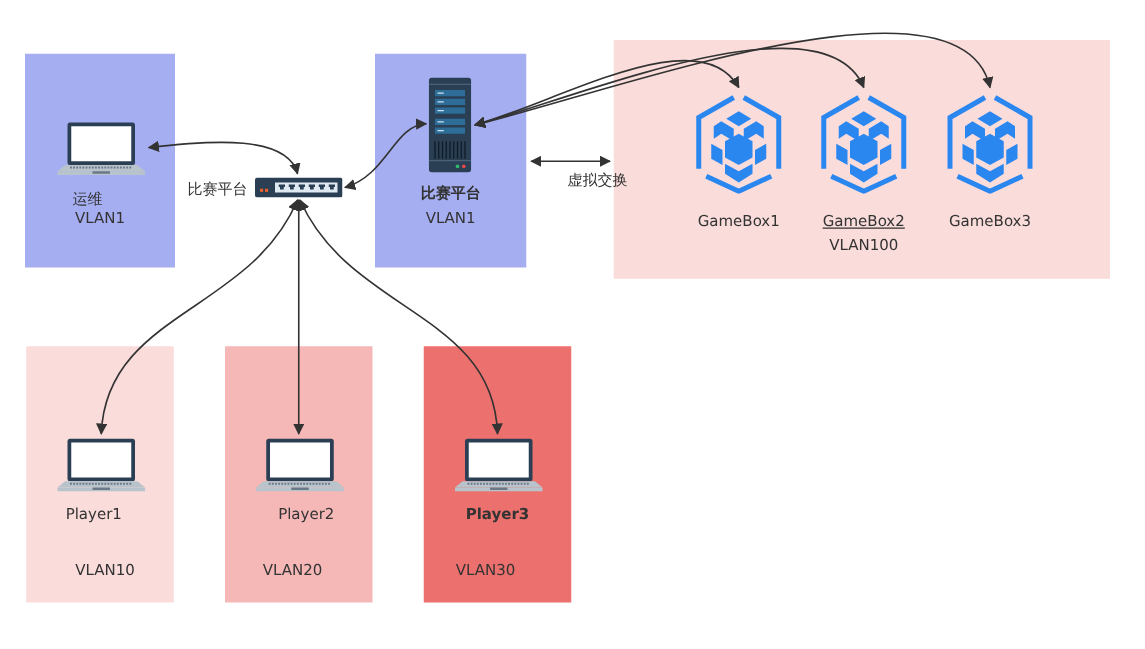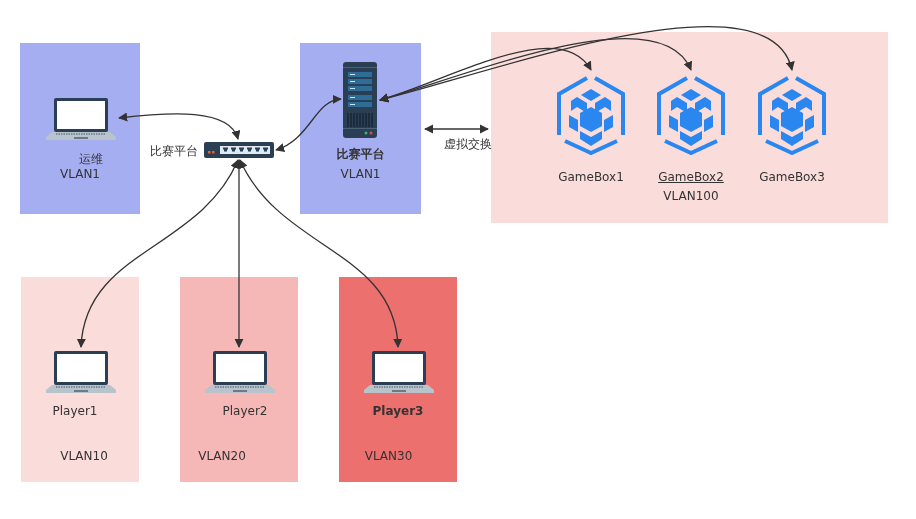--- a/index.html
+++ b/index.html
@@ -154,32 +154,32 @@
     <path d="M380 100 C 450 80, 560 15, 591 70" marker-start="url(#ah)" marker-end="url(#ah)"></path>
     <path d="M380 100 C 470 75, 660 -5, 691 70" marker-start="url(#ah)" marker-end="url(#ah)"></path>
     <path d="M380 100 C 500 70, 770 -30, 792 70" marker-start="url(#ah)" marker-end="url(#ah)"></path>
     <path d="M425 129 L 488 129" marker-start="url(#ah)" marker-end="url(#ah)"></path>
     <path d="M238 160 C 200 250, 85 250, 81 347" marker-start="url(#ah)" marker-end="url(#ah)"></path>
     <path d="M239 160 L 239 347" marker-start="url(#ah)" marker-end="url(#ah)"></path>
     <path d="M240 160 C 280 250, 395 250, 398 347" marker-start="url(#ah)" marker-end="url(#ah)"></path>
   </g>
 </svg>
 
-<div class="lbl" style="left:20px;width:100px;top:151px;margin-left:21px;">运维</div>
+<div class="lbl" style="left:20px;width:100px;top:151px;">运维</div>
 <div class="lbl" style="left:20px;width:120px;top:167px;">VLAN1</div>
 
 <div class="lbl" style="left:300px;width:121px;top:146px;font-weight:bold;">比赛平台</div>
 <div class="lbl" style="left:300px;width:121px;top:167px;">VLAN1</div>
 
 <div class="lbl" style="left:150px;top:143px;">比赛平台</div>
-<div class="lbl" style="left:444px;top:136px;">虚拟交换</div>
+<div class="lbl" style="left:454px;top:136px;">虚拟交换</div>
 
 <div class="lbl" style="left:551px;width:80px;top:170px;">GameBox1</div>
 <div class="lbl" style="left:651px;width:80px;top:170px;text-decoration:underline;">GameBox2</div>
 <div class="lbl" style="left:752px;width:80px;top:170px;">GameBox3</div>
 <div class="lbl" style="left:651px;width:80px;top:189px;">VLAN100</div>
 
 <div class="lbl" style="left:21px;width:108px;top:404px;">Player1</div>
 <div class="lbl" style="left:21px;width:126px;top:449px;">VLAN10</div>
 <div class="lbl" style="left:180px;width:130px;top:404px;">Player2</div>
-<div class="lbl" style="left:164px;width:116px;top:449px;">VLAN20</div>
+<div class="lbl" style="left:176px;width:116px;top:449px;">VLAN20</div>
 <div class="lbl" style="left:339px;width:118px;top:404px;font-weight:bold;">Player3</div>
 <div class="lbl" style="left:339px;width:99px;top:449px;">VLAN30</div>
 
 </body></html>

